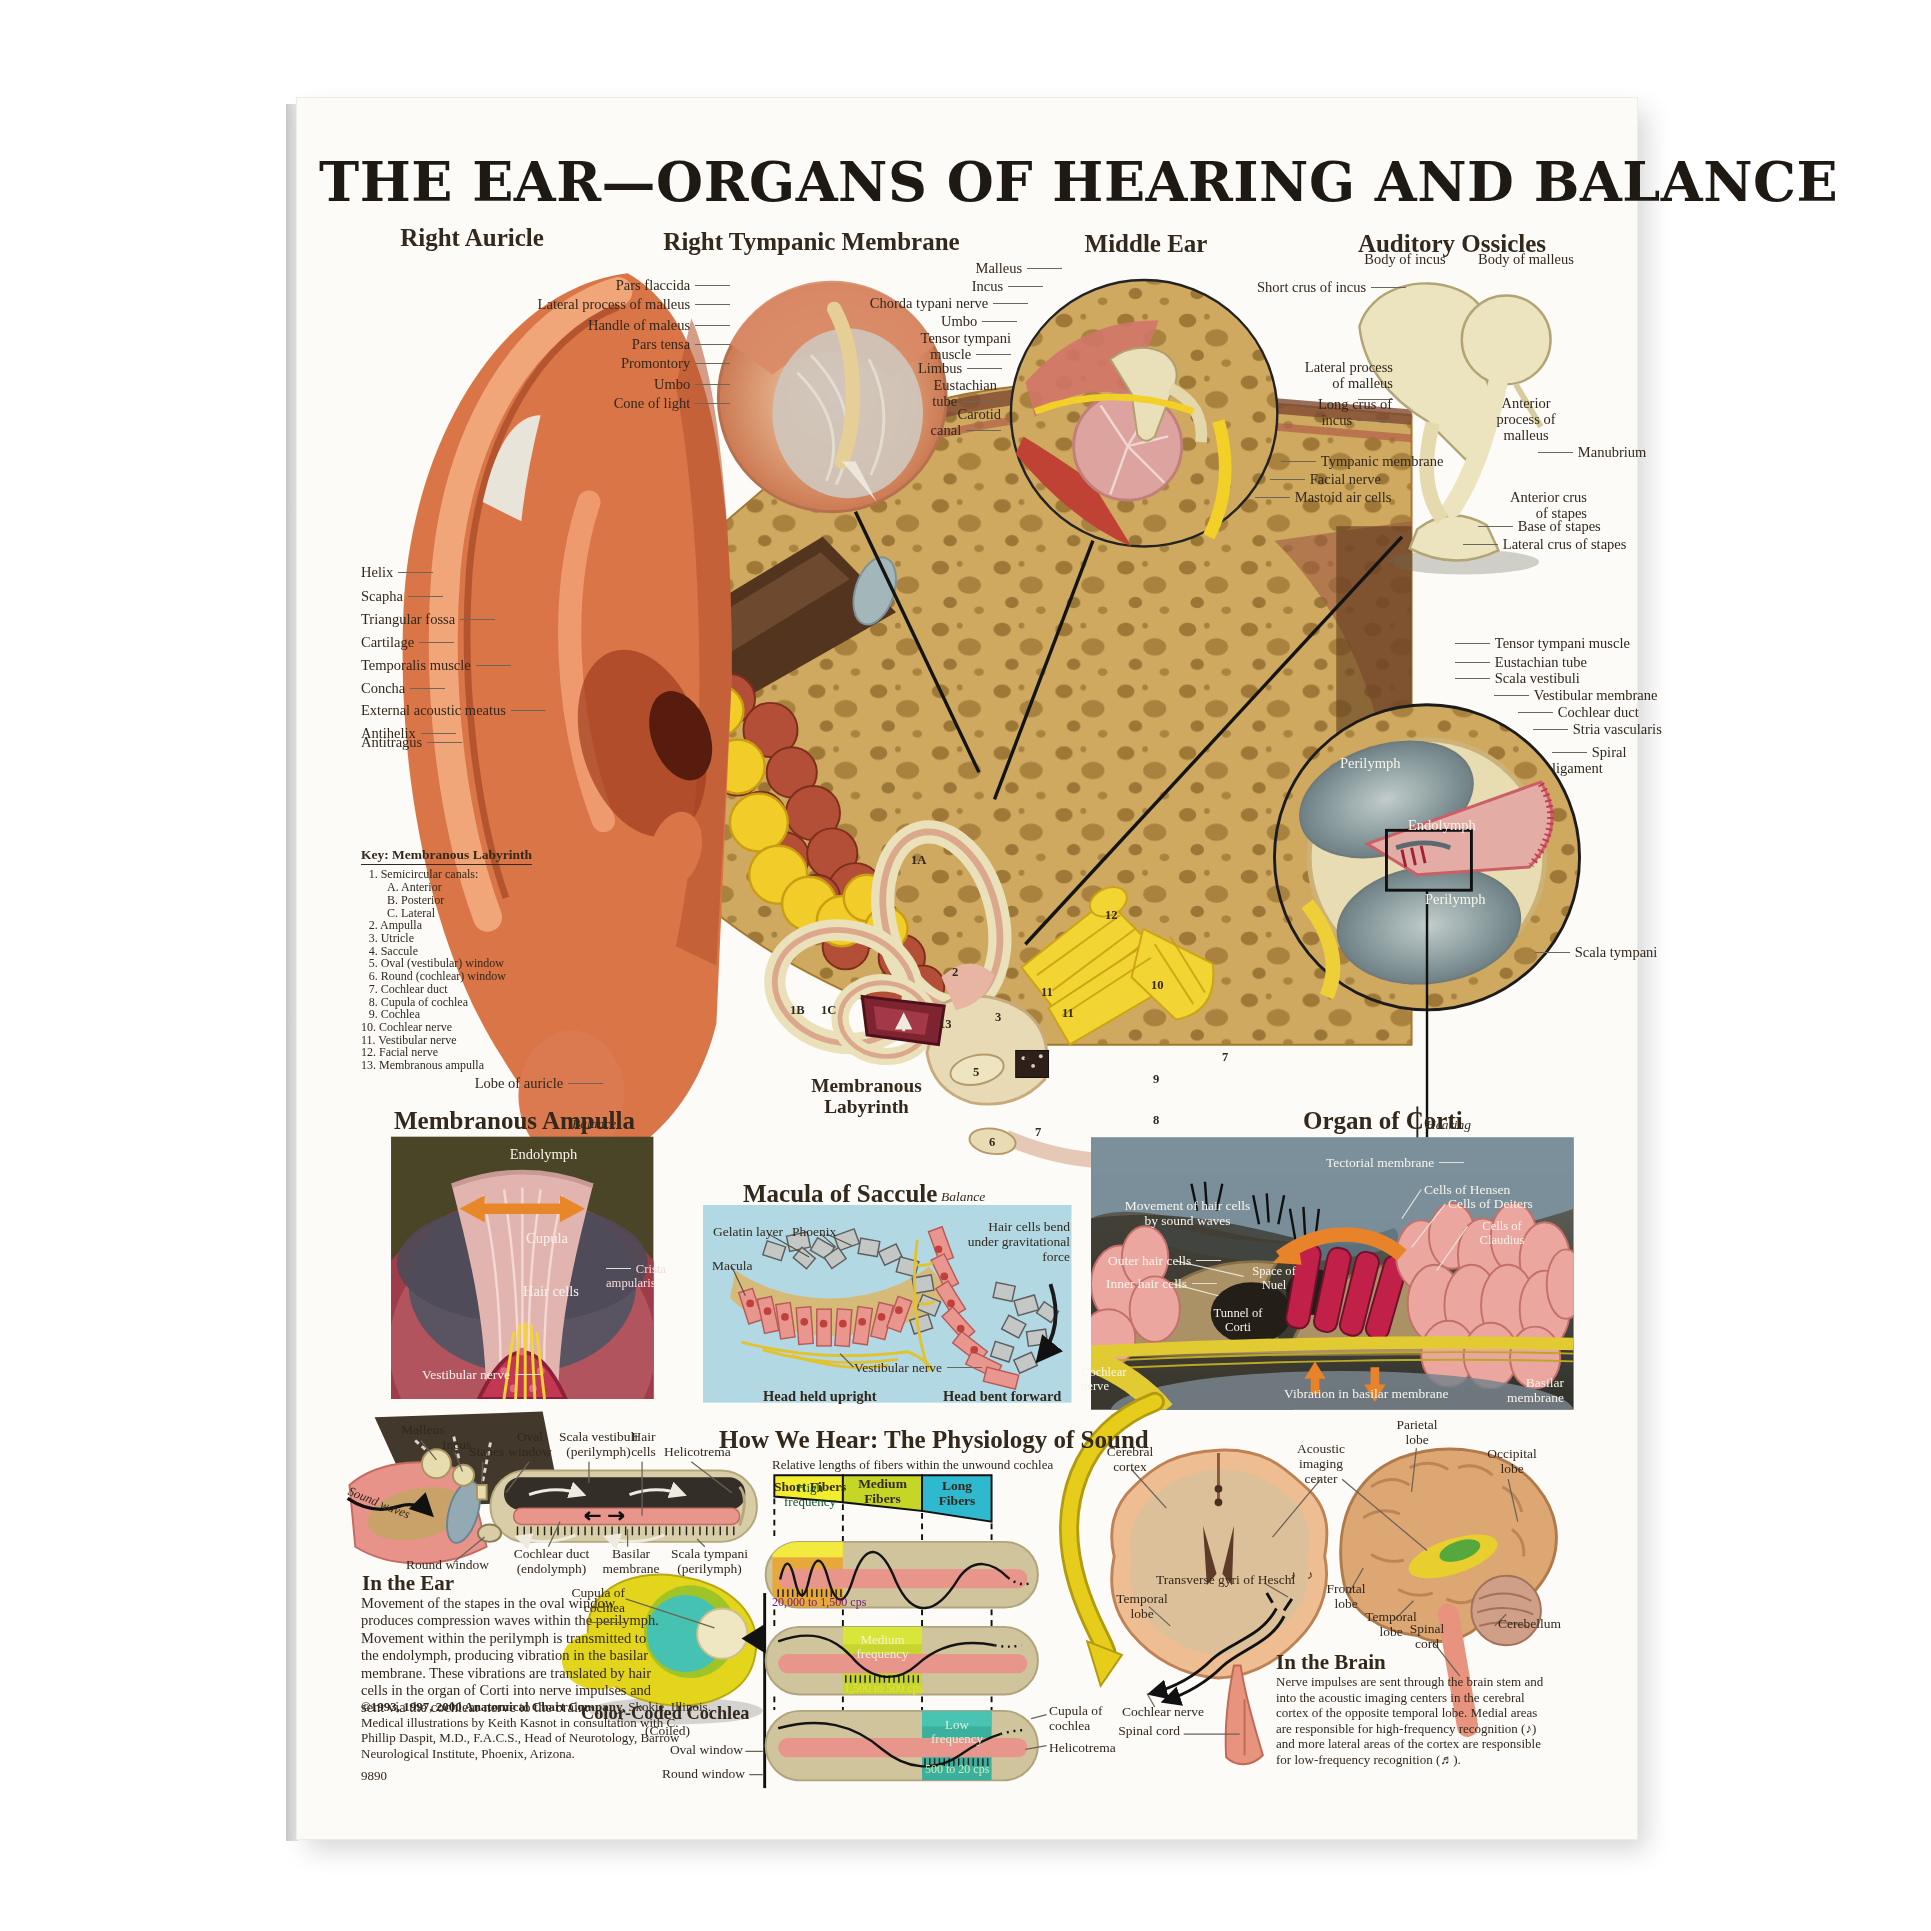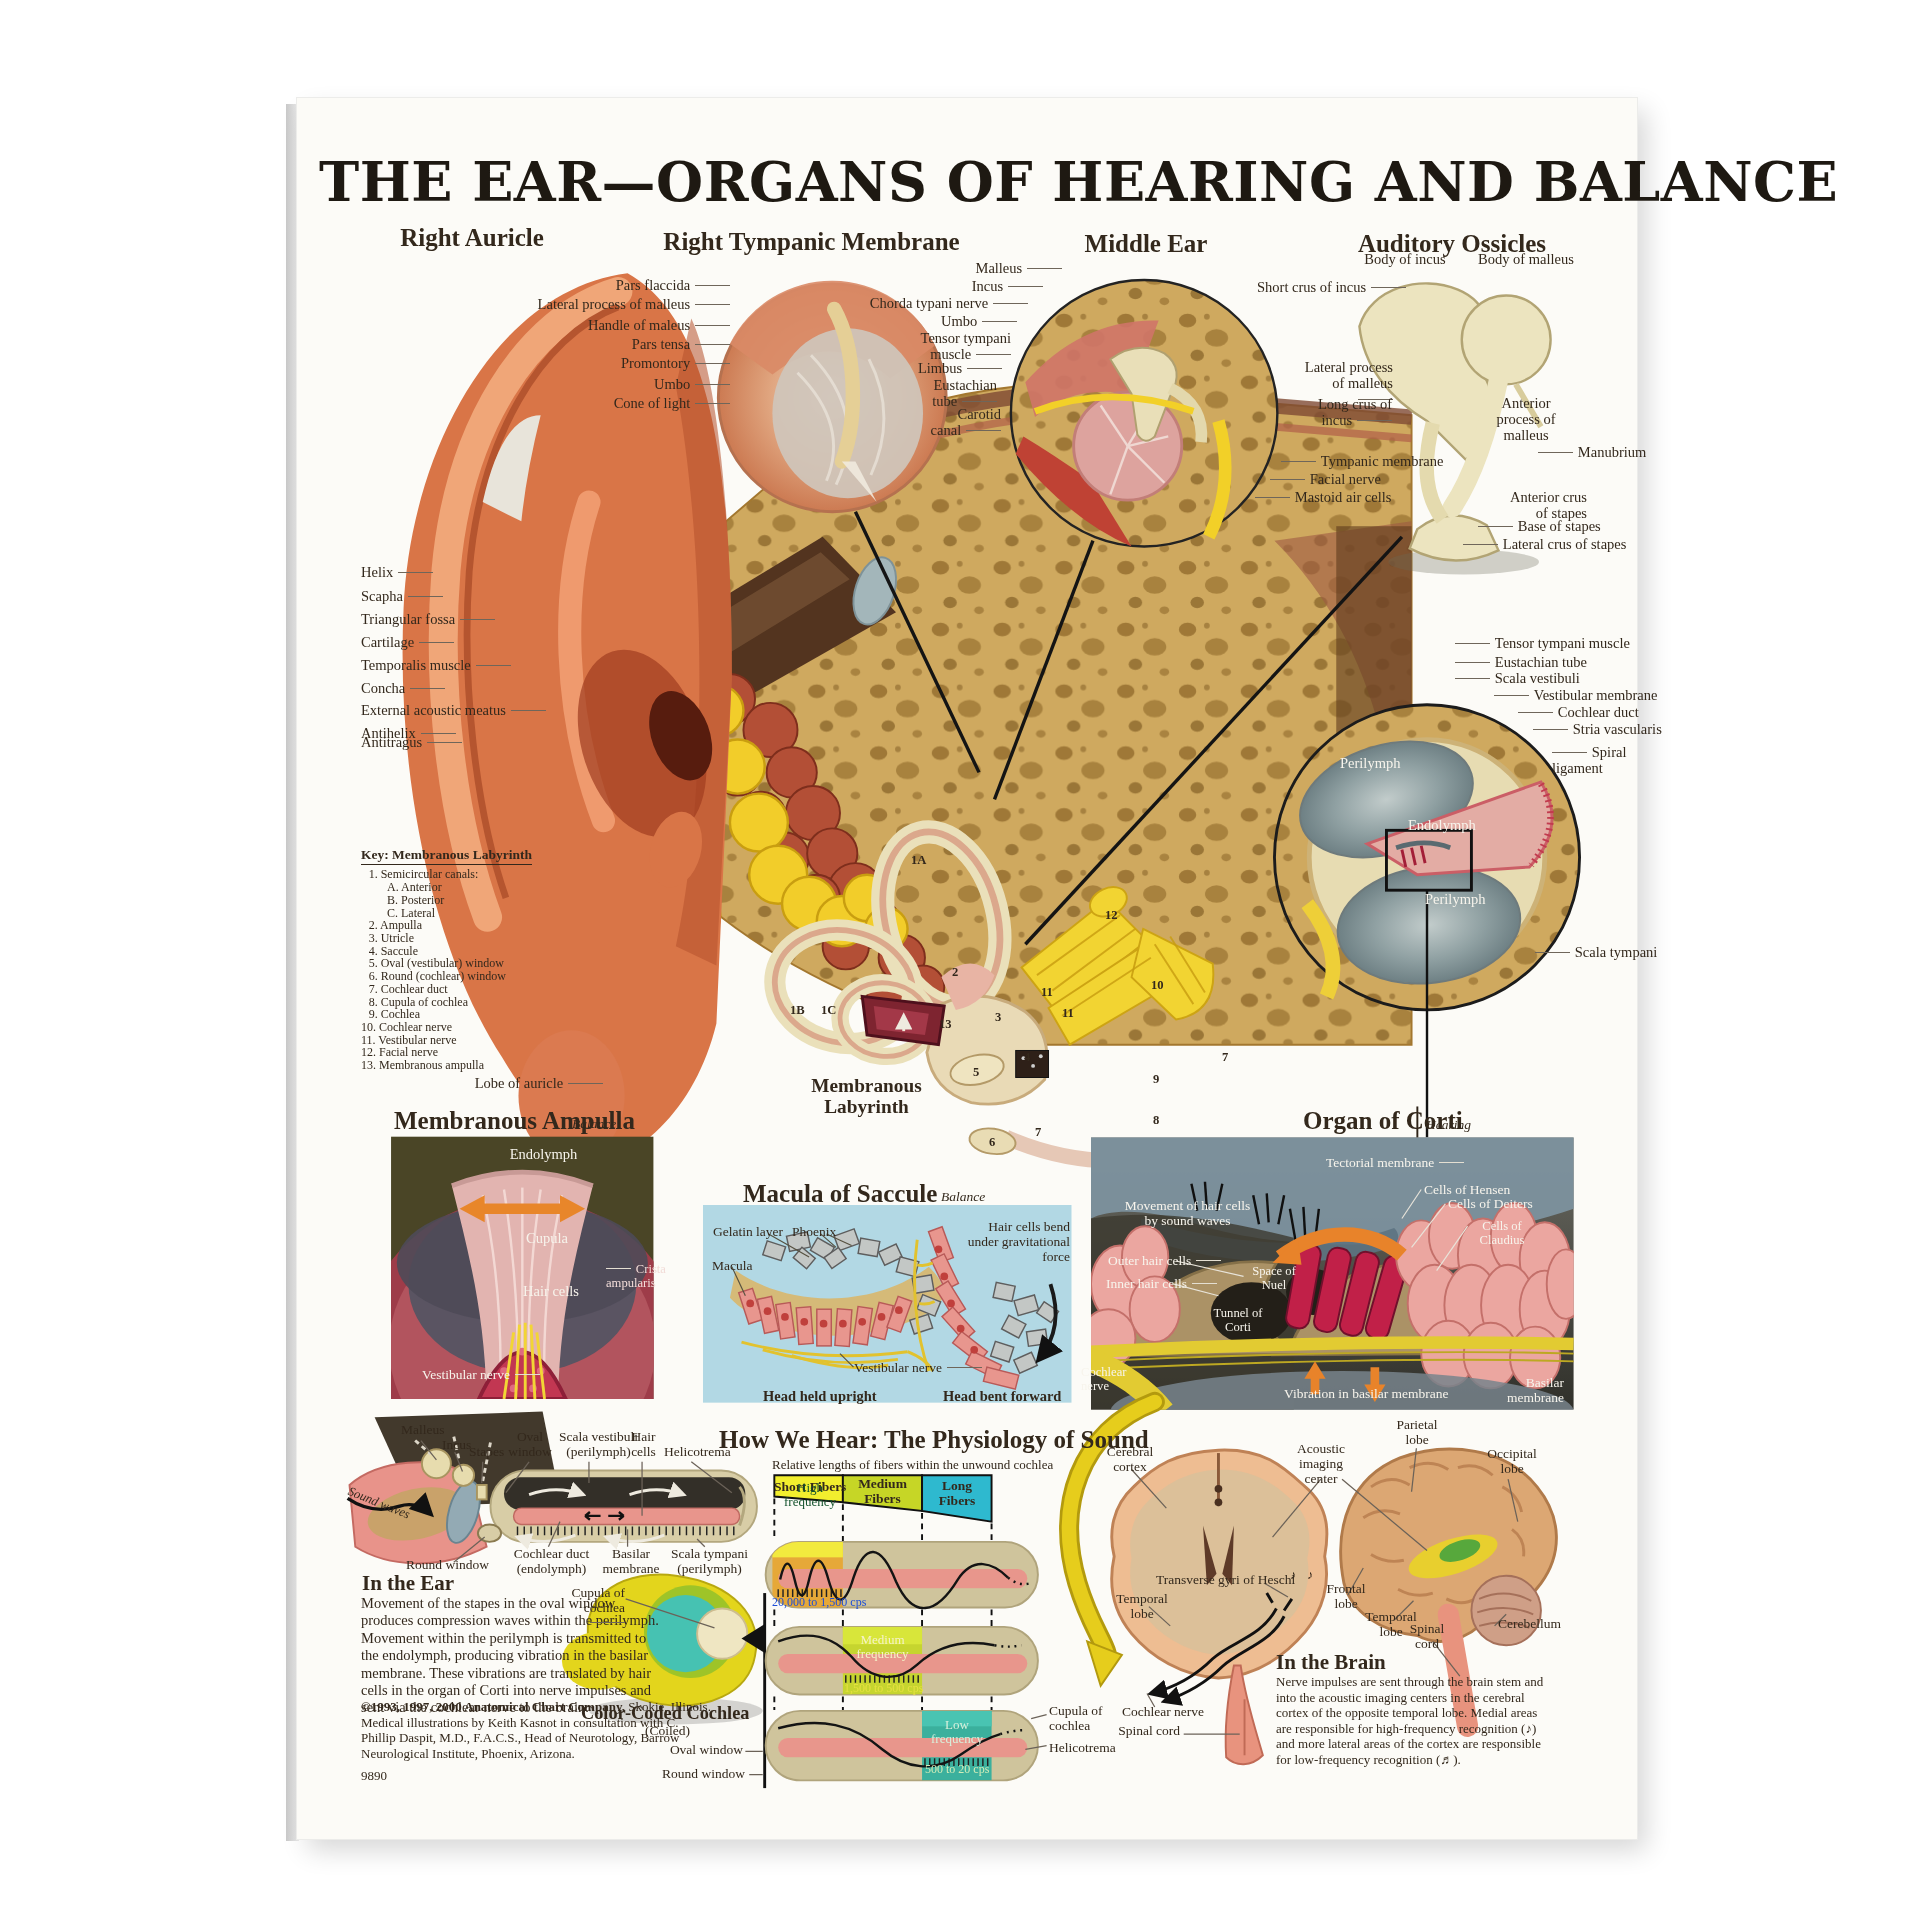--- a/index.html
+++ b/index.html
@@ -763,21 +763,21 @@
   <div class="L s14" style="left:645px;top:1724px;">(Coiled)</div>
   <div class="L rt s14" style="left:637px;top:1743px;width:106px;">Oval window</div>
   <div class="L rt s14" style="left:637px;top:1767px;width:108px;">Round window</div>
 
   <div class="L h2" style="left:719px;top:1426px;">How We Hear: The Physiology of Sound</div>
   <div class="L s135" style="left:772px;top:1458px;">Relative lengths of fibers within the unwound cochlea</div>
   <div class="L b c s14" style="left:774px;top:1480px;width:69px;">Short Fibers</div>
   <div class="L b c wr s14" style="left:843px;top:1477px;width:79px;">Medium Fibers</div>
   <div class="L b c wr s14" style="left:922px;top:1479px;width:70px;">Long Fibers</div>
   <div class="L c wr s135" style="left:778px;top:1481px;width:64px;color:#14532d;">High frequency</div>
-  <div class="L s12" style="left:772px;top:1596px;color:#1d4ed8;">20,000 to 1,500 cps</div>
+  <div class="L s12" style="left:772px;top:1596px;color:#701a75;">20,000 to 1,500 cps</div>
   <div class="L c wr s135" style="left:846px;top:1633px;width:73px;color:#f5f2c8;">Medium frequency</div>
   <div class="L s12" style="left:844px;top:1682px;color:#e6e040;">1,500 to 500 cps</div>
   <div class="L c wr s135" style="left:925px;top:1718px;width:64px;color:#d8f0dc;">Low frequency</div>
   <div class="L s12" style="left:925px;top:1763px;color:#d2ecb8;">500 to 20 cps</div>
   <div class="L wr s14" style="left:1049px;top:1704px;width:70px;">Cupula of cochlea</div>
   <div class="L s14" style="left:1049px;top:1741px;">Helicotrema</div>
 
   <div class="L wr c s14" style="left:1099px;top:1445px;width:62px;">Cerebral cortex</div>
   <div class="L wr c s14" style="left:1286px;top:1442px;width:70px;">Acoustic imaging center</div>
   <div class="L wr c s14" style="left:1388px;top:1418px;width:58px;">Parietal lobe</div>

